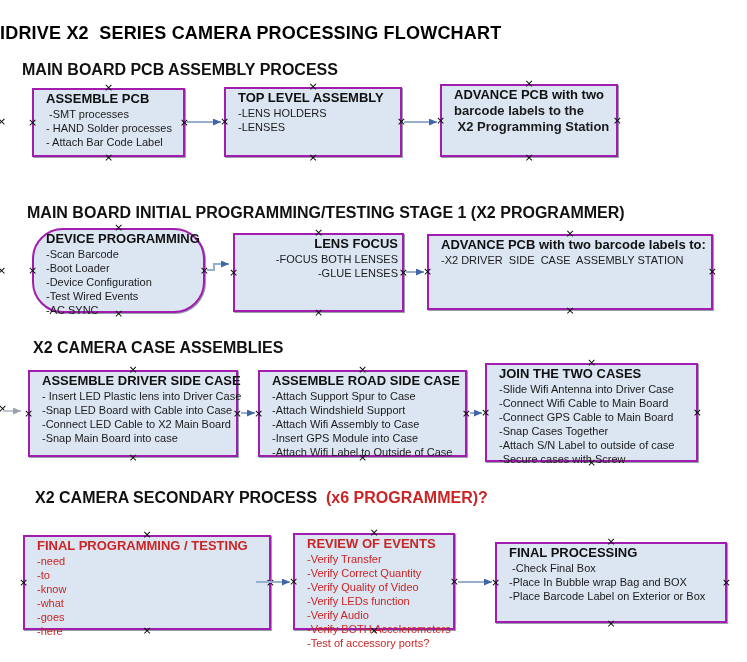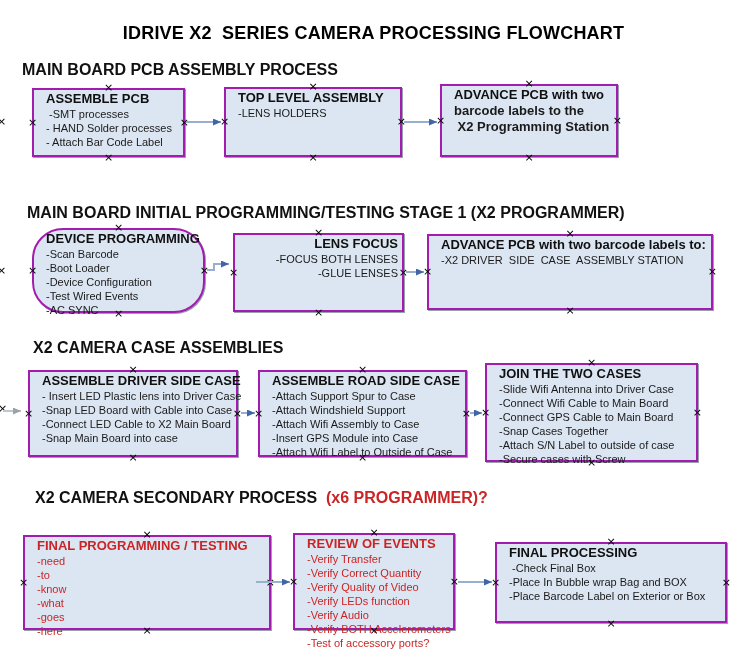--- a/index.html
+++ b/index.html
@@ -1,21 +1,21 @@
 <!DOCTYPE html>
 <html><head>
 <meta charset="utf-8">
 <style>
   html, body { margin:0; padding:0; background:#fff; }
   .stage {
     position:relative; width:747px; height:662px; background:#ffffff;
     font-family:"Liberation Sans", sans-serif; overflow:hidden;
   }
   .page-title {
-    position:absolute; top:23px; left:0; width:100%; text-align:center;
+    position:absolute; top:23px; left:0; width:100%; 
     font-size:18px; font-weight:bold; color:#000; white-space:pre; letter-spacing:0.2px;
   }
   .section-heading {
     position:absolute; font-size:16px; font-weight:bold; color:#111; white-space:pre;
   }
   .section-heading .red-part { color:#cc2424; }
   .box {
     position:absolute; background:#dce6f2; border:2px solid #a21caf;
     box-shadow:1px 1px 0 #98a0ab; box-sizing:border-box; padding:1px 4px 0 12px;
   }
@@ -57,20 +57,21 @@
     <div class="box-line">- HAND Solder processes</div>
     <div class="box-line">- Attach Bar Code Label</div>
   <span class="hx hx-t">×</span>
       <span class="hx hx-b">×</span>
       <span class="hx hx-l">×</span>
       <span class="hx hx-r">×</span>
     </div>
   <div class="box" style="left:224px; top:87px; width:178px; height:70px;">
     <div class="box-title">TOP LEVEL ASSEMBLY</div>
     <div class="box-line">-LENS HOLDERS</div>
+    <div class="box-line">-LENSES</div>
   <span class="hx hx-t">×</span>
       <span class="hx hx-b">×</span>
       <span class="hx hx-l">×</span>
       <span class="hx hx-r">×</span>
     </div>
   <div class="box all-bold" style="left:440px; top:84px; width:178px; height:73px;">
     <div class="box-title">ADVANCE PCB with two</div>
     <div class="box-line">barcode labels to the</div>
     <div class="box-line"> X2 Programming Station</div>
   <span class="hx hx-t">×</span>

